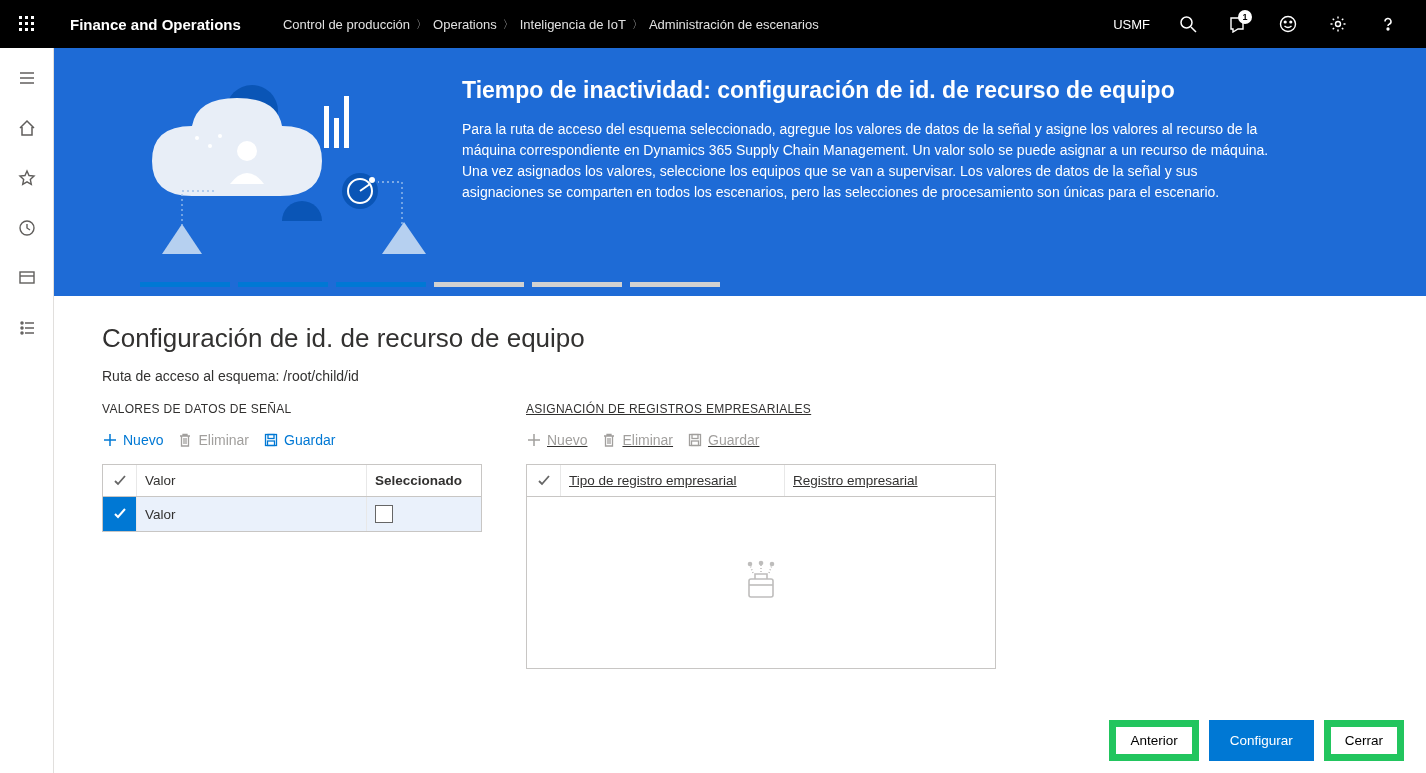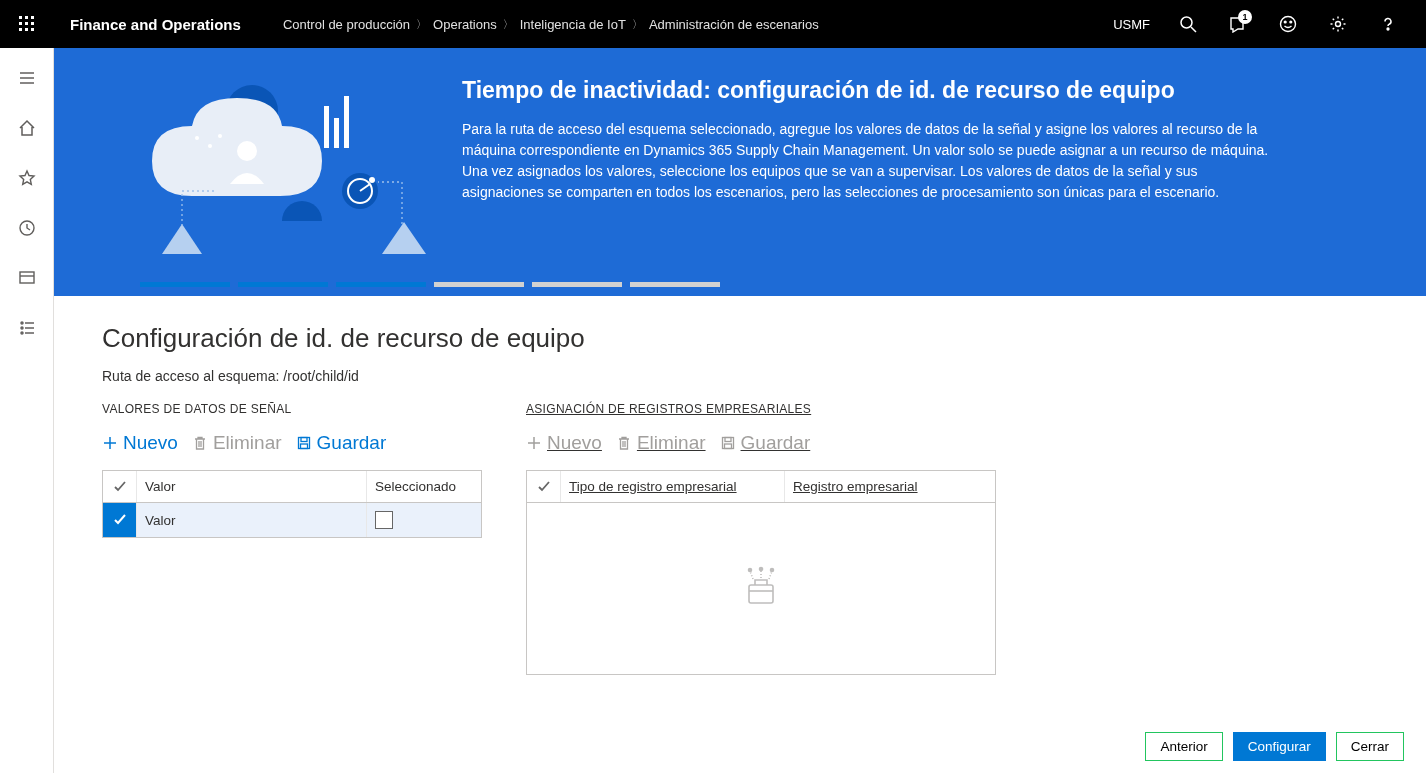--- a/index.html
+++ b/index.html
@@ -39,45 +39,45 @@
 
 .content { flex: 1; padding: 28px 48px 12px 48px; overflow: auto; }
 .page-h1 { font-size: 26px; font-weight: 350; margin-bottom: 14px; }
 .schema-line { font-size: 14px; margin-bottom: 18px; }
 .two-col { display: flex; gap: 44px; }
 .col { flex: 0 0 auto; }
 .col.left { width: 380px; }
 .col.right { width: 470px; text-decoration: underline; }
 .section-label { font-size: 12px; letter-spacing: 0.3px; color: #323130; margin-bottom: 16px; }
 
-.toolbar { display: flex; align-items: center; gap: 14px; font-size: 19px; margin-bottom: 16px; }
+.toolbar { display: flex; align-items: center; gap: 14px; font-size: 14px; margin-bottom: 16px; }
 .tb-btn { display: flex; align-items: center; gap: 5px; cursor: pointer; color: #0078d4; }
 .tb-btn.disabled { color: #a19f9d; cursor: default; }
 .tb-btn .ic { width: 16px; height: 16px; display: inline-flex; align-items: center; justify-content: center; }
 
 
 .grid { border: 1px solid #c8c6c4; font-size: 13.5px; }
 .grid-head { display: flex; background: #fff; border-bottom: 1px solid #c8c6c4; height: 32px; }
 .gh, .gc { padding: 5px 8px; display: flex; align-items: center; border-right: 1px solid #e8e8e8; }
 .gh:last-child, .gc:last-child { border-right: none; }
 .checkcell { width: 34px; justify-content: center; }
 .grid-row { display: flex; height: 34px; background: #eaf1fb; }
 .grid-row.selected .checkcell { background: #0078d4; color: #fff; }
 .chkbox { width: 18px; height: 18px; border: 1px solid #666; background: #fff; cursor: pointer; }
 .grid .valcol { width: 230px; }
-.grid .selcol { width: 110px; }
+.grid .selcol { width: 110px; font-weight: bold; }
 .grid .typecol { width: 224px; }
 .grid .regcol { width: 210px; }
 
 .empty-box { border: 1px solid #c8c6c4; border-top: none; height: 172px; display: flex; flex-direction: column; align-items: center; justify-content: center; color: #605e5c; gap: 12px; font-size: 14px; }
 .empty-icon svg { opacity: 0.55; }
 
 
 .footer { position: absolute; bottom: 0; right: 0; left: 54px; padding: 12px 22px; display: flex; justify-content: flex-end; gap: 10px; background: #fff; }
-.btn { border: 1px solid #22c55e; background: #fff; padding: 6px 14px; font-size: 13.5px; cursor: pointer; }
+.btn { border: 7px solid #22c55e; background: #fff; padding: 6px 14px; font-size: 13.5px; cursor: pointer; }
 .btn.primary { background: #0078d4; color: #fff; border-color: #0078d4; }
 
 svg { display: block; }
 </style>
 </head>
 <body>
 
 <div class="topbar">
   <div class="waffle">
     <svg width="16" height="16" viewBox="0 0 16 16">

